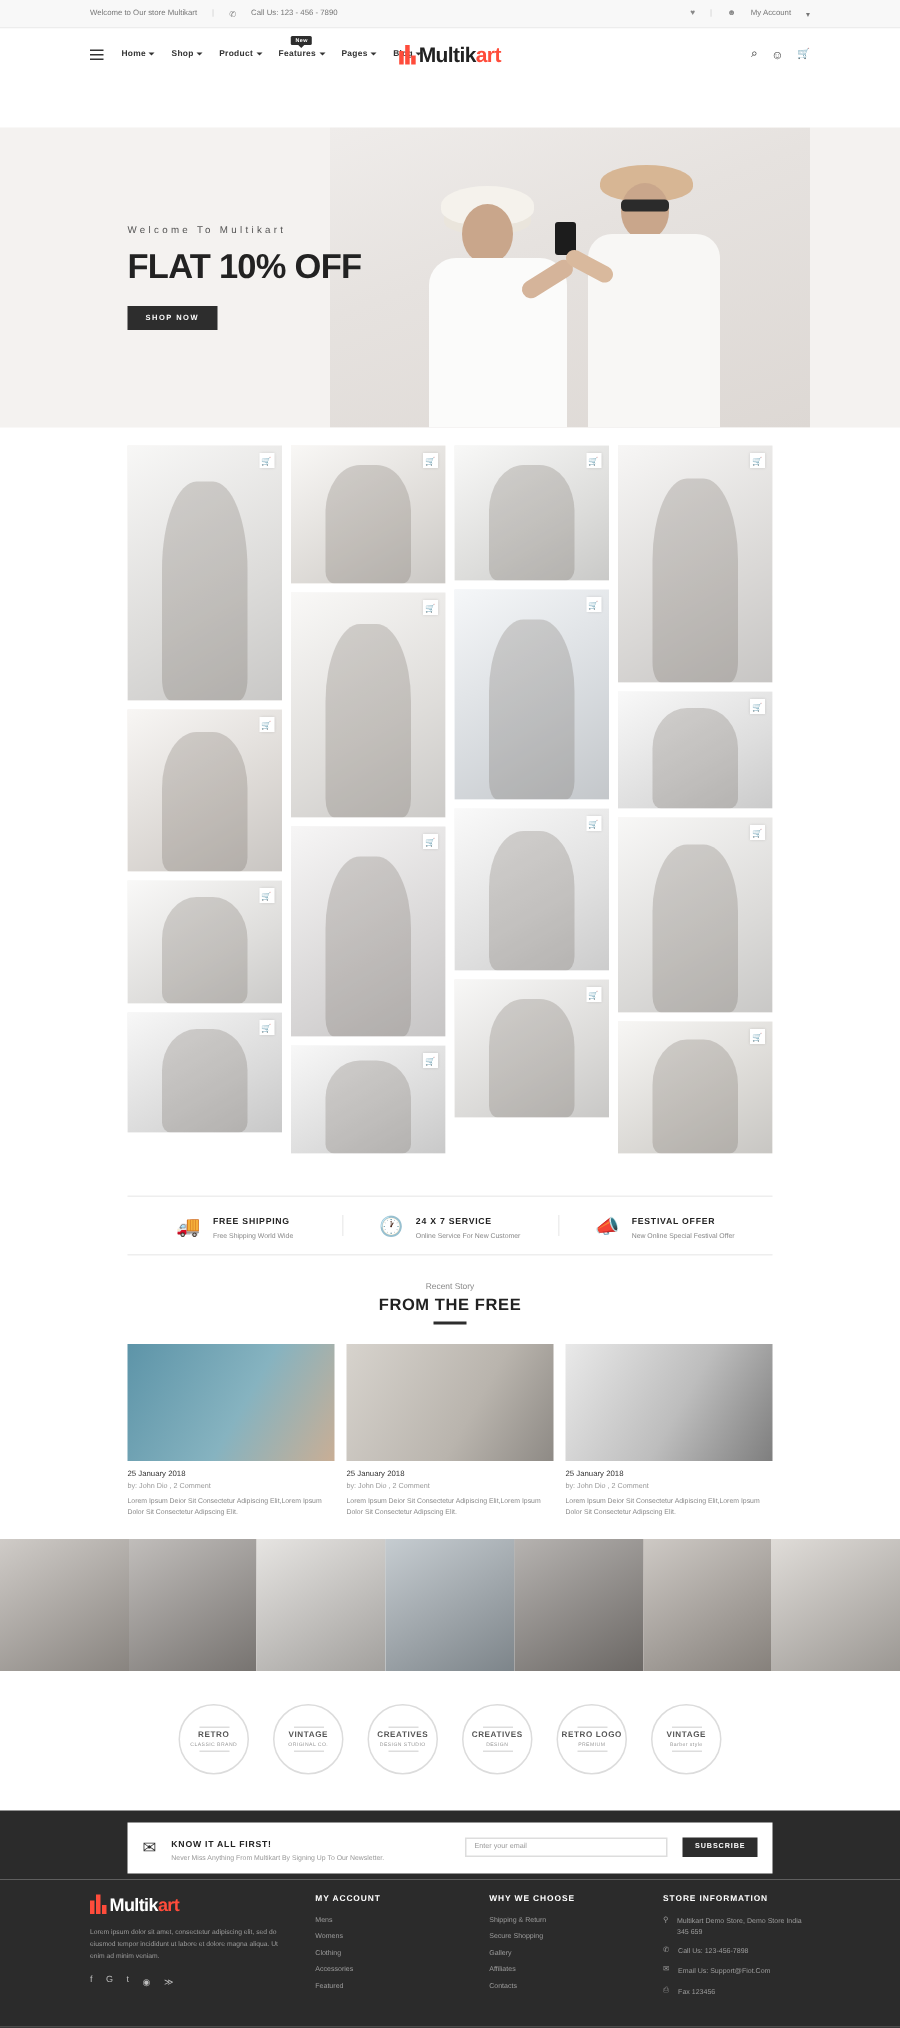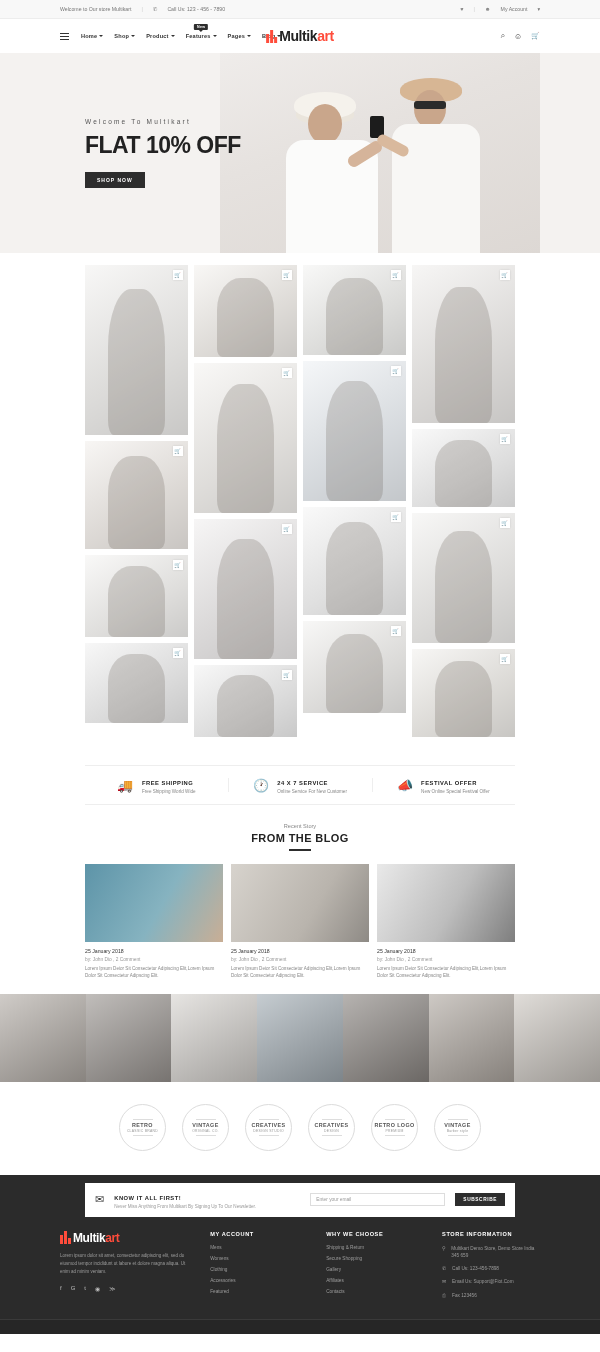--- a/index.html
+++ b/index.html
@@ -69,20 +69,21 @@
   .header-icons { margin-left: auto; display: flex; align-items: center; gap: 9px; color: #333; font-size: 8px; }
 
   
   .hero {
     height: 200px;
     background: #f4f2f0;
     position: relative;
     overflow: hidden;
     display: flex;
     align-items: center;
+    margin-top: 32px;
   }
   .hero-text { margin-left: 85px; z-index: 3; }
   .hero-welcome { font-size: 6.5px; letter-spacing: 2.2px; color: #555; margin-bottom: 7px; }
   .hero-head { font-size: 23px; font-weight: bold; color: #222; letter-spacing: -.5px; margin-bottom: 13px; }
   .hero-btn {
     display: inline-block; background: #2d2d2d; color: #fff;
     font-size: 5px; letter-spacing: 1px; padding: 5px 12px; font-weight: bold;
   }
   .hero-photo {
     position: absolute; right: 60px; top: 0; bottom: 0; width: 320px;
@@ -414,21 +415,21 @@
       <span class="svc-ico">📣</span>
       <span>
         <span class="svc-title">FESTIVAL OFFER</span>
         <div class="svc-sub">New Online Special Festival Offer</div>
       </span>
     </div>
   </div>
 
   <div class="blog">
     <div class="sec-sub">Recent Story</div>
-    <div class="sec-title">FROM THE BLOG</div>
+    <div class="sec-title">FROM THE FREE</div>
     <div class="sec-rule"></div>
     <div class="blog-row" id="blogRow">
         <div class="blog-card">
           <div class="blog-img" style="background:linear-gradient(120deg,#5d94a8,#86b3c0 55%,#c9ae95)"></div>
           <div class="blog-date">25 January 2018</div>
           <div class="blog-meta">by: John Dio , 2 Comment</div>
           <div class="blog-desc">Lorem Ipsum Deior Sit Consectetur Adipiscing Elit,Lorem Ipsum Dolor Sit Consectetur Adipscing Elit.</div>
         </div>
         <div class="blog-card">
           <div class="blog-img" style="background:linear-gradient(120deg,#d7d3cd,#b9b4ad 60%,#8e8a85)"></div>

